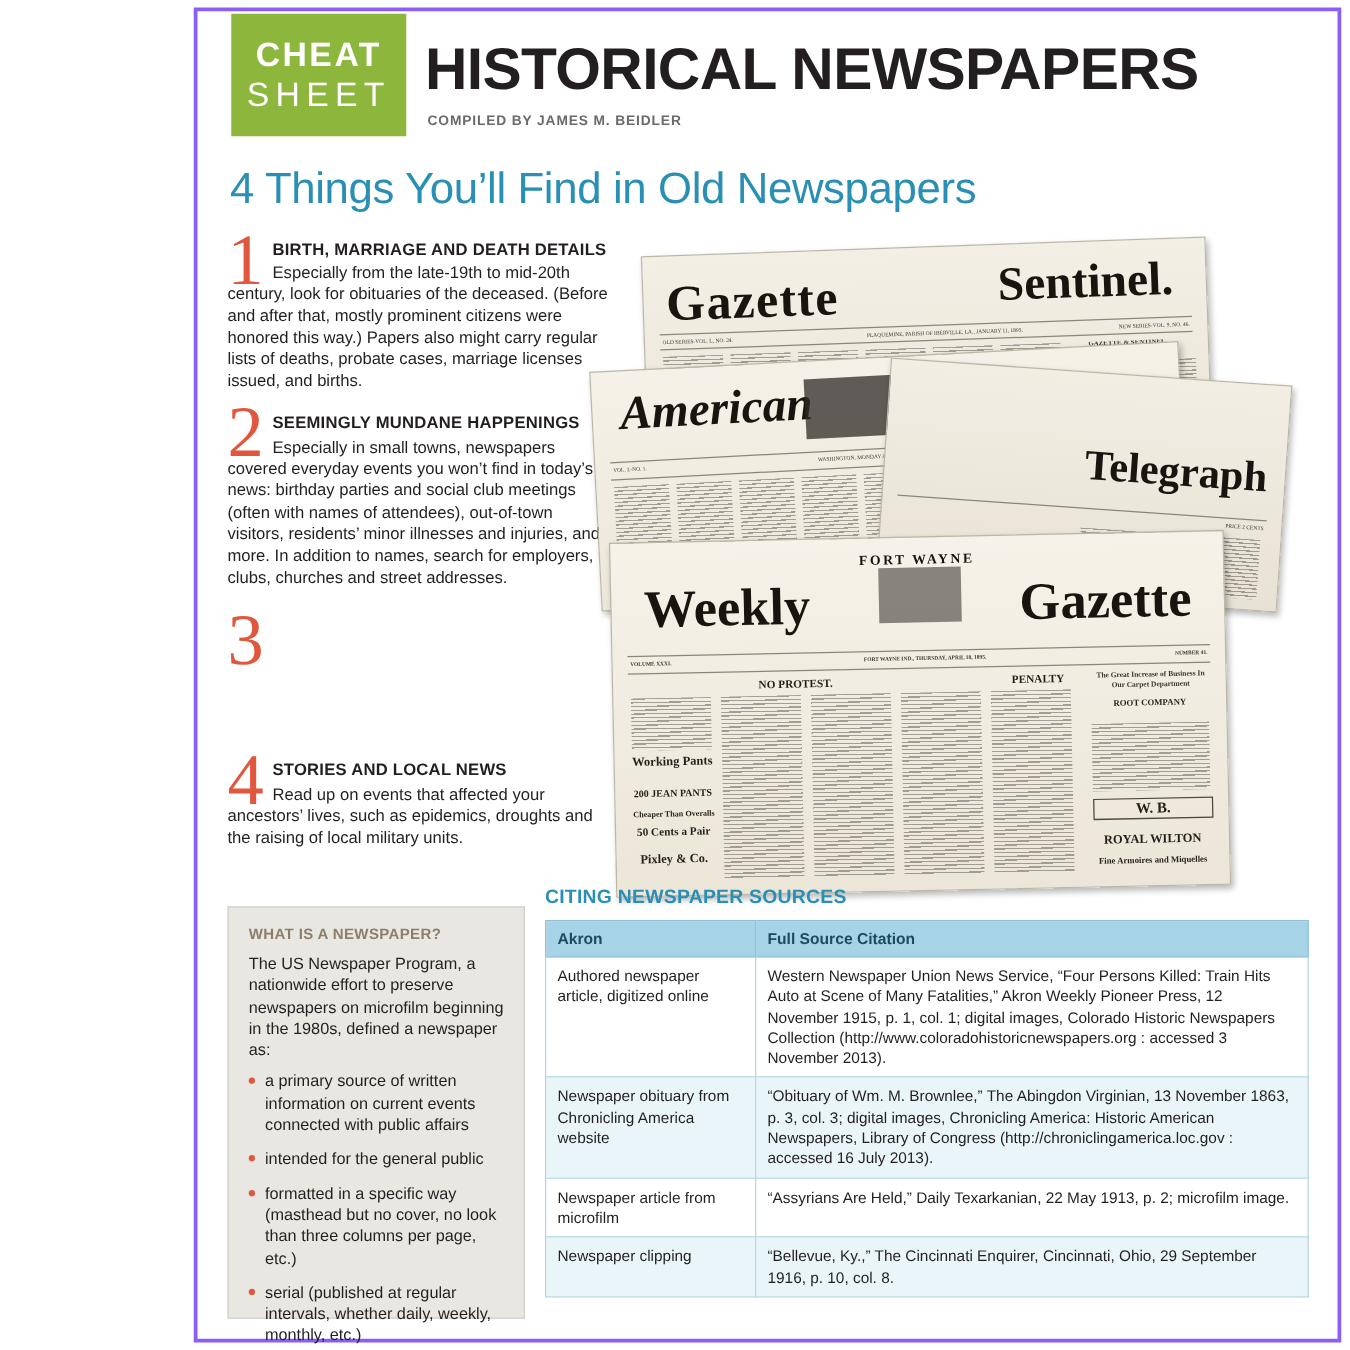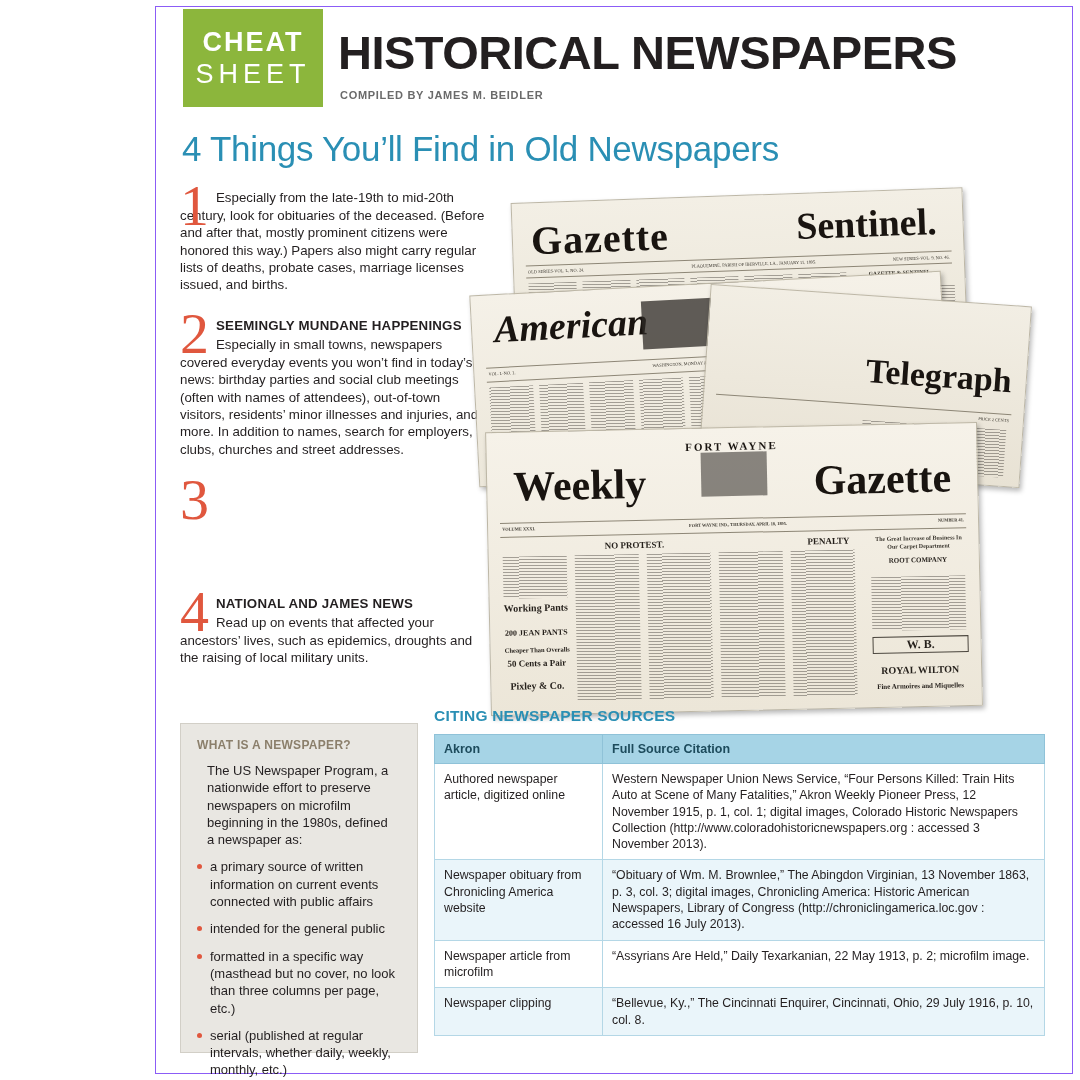--- a/index.html
+++ b/index.html
@@ -16,21 +16,21 @@
     font-family: "Liberation Sans", sans-serif;
     overflow: hidden;
   }
   .sheet {
     position: absolute;
     left: 155px;
     top: 6px;
     width: 918px;
     height: 1068px;
     background: #ffffff;
-    border: 1px solid #8b5cf6;
+    border: 3px solid #8b5cf6;
     box-sizing: border-box;
   }
   
   .header {
     position: absolute;
     left: 0px;
     top: 0px;
     width: 918px;
     height: 112px;
   }
@@ -210,21 +210,21 @@
     box-sizing: border-box;
     padding: 14px 16px 10px 16px;
   }
   .greybox h3 {
     margin: 0 0 8px 0;
     font-size: 12px;
     color: #8b7f6b;
     letter-spacing: 0.3px;
   }
   .greybox p {
-    margin: 10px;
+    margin: 0;
     font-size: 13px;
     line-height: 17.3px;
     color: #231f20;
   }
   .bullets { margin: 8px 0 0 0; padding: 0; list-style: none; }
   .bullets li {
     position: relative;
     padding-left: 13px;
     margin-bottom: 10px;
     font-size: 13px;
@@ -294,20 +294,21 @@
       <div class="compiled">COMPILED BY JAMES M. BEIDLER</div>
     </div>
 
     <div class="section-title">4 Things You’ll Find in Old Newspapers</div>
 
     <div class="list">
 
       <div class="item" style="min-height:112px;">
         <div class="num">1</div>
         <div class="body">
+          <div class="ind1"><span class="hd">BIRTH, MARRIAGE AND DEATH DETAILS</span></div>
           <div class="ind1" style="padding-left:36px;"><span>&nbsp;</span></div>
           <div style="margin-top:-17px;">
             <span style="display:inline-block; width:36px;"></span><span>Especially from the late-19th to mid-20th century, look for obituaries of the deceased. (Before and after that, mostly prominent citizens were honored this way.) Papers also might carry regular lists of deaths, probate cases, marriage licenses issued, and births.</span>
           </div>
         </div>
       </div>
 
       <div class="item" style="min-height:150px;">
         <div class="num">2</div>
         <div class="body">
@@ -320,21 +321,21 @@
 
       <div class="item" style="min-height:96px;">
         <div class="num">3</div>
         <div class="body">
         </div>
       </div>
 
       <div class="item" style="min-height:80px;">
         <div class="num">4</div>
         <div class="body">
-          <div class="ind1"><span class="hd">NATIONAL AND JAMES NEWS</span></div>
+          <div class="ind1"><span class="hd">STORIES AND LOCAL NEWS</span></div>
           <div style="margin-top:2px;">
             <span style="display:inline-block; width:36px;"></span><span>Read up on events that affected your ancestors’ lives, such as epidemics, droughts and the raising of local military units.</span>
           </div>
         </div>
       </div>
     </div>
 
     <div class="collage">
 
       <div class="paper p-gazette">
@@ -449,20 +450,20 @@
           <tr class="alt">
             <td>Newspaper obituary from Chronicling America website</td>
             <td>“Obituary of Wm. M. Brownlee,” The Abingdon Virginian, 13 November 1863, p. 3, col. 3; digital images, Chronicling America: Historic American Newspapers, Library of Congress (http://chroniclingamerica.loc.gov : accessed 16 July 2013).</td>
           </tr>
           <tr>
             <td>Newspaper article from microfilm</td>
             <td>“Assyrians Are Held,” Daily Texarkanian, 22 May 1913, p. 2; microfilm image.</td>
           </tr>
           <tr class="alt">
             <td>Newspaper clipping</td>
-            <td>“Bellevue, Ky.,” The Cincinnati Enquirer, Cincinnati, Ohio, 29 July 1916, p. 10, col. 8.</td>
+            <td>“Bellevue, Ky.,” The Cincinnati Enquirer, Cincinnati, Ohio, 29 September 1916, p. 10, col. 8.</td>
           </tr>
         </tbody>
       </table>
     </div>
 
   </div>
 </div>
 
 </body></html>

